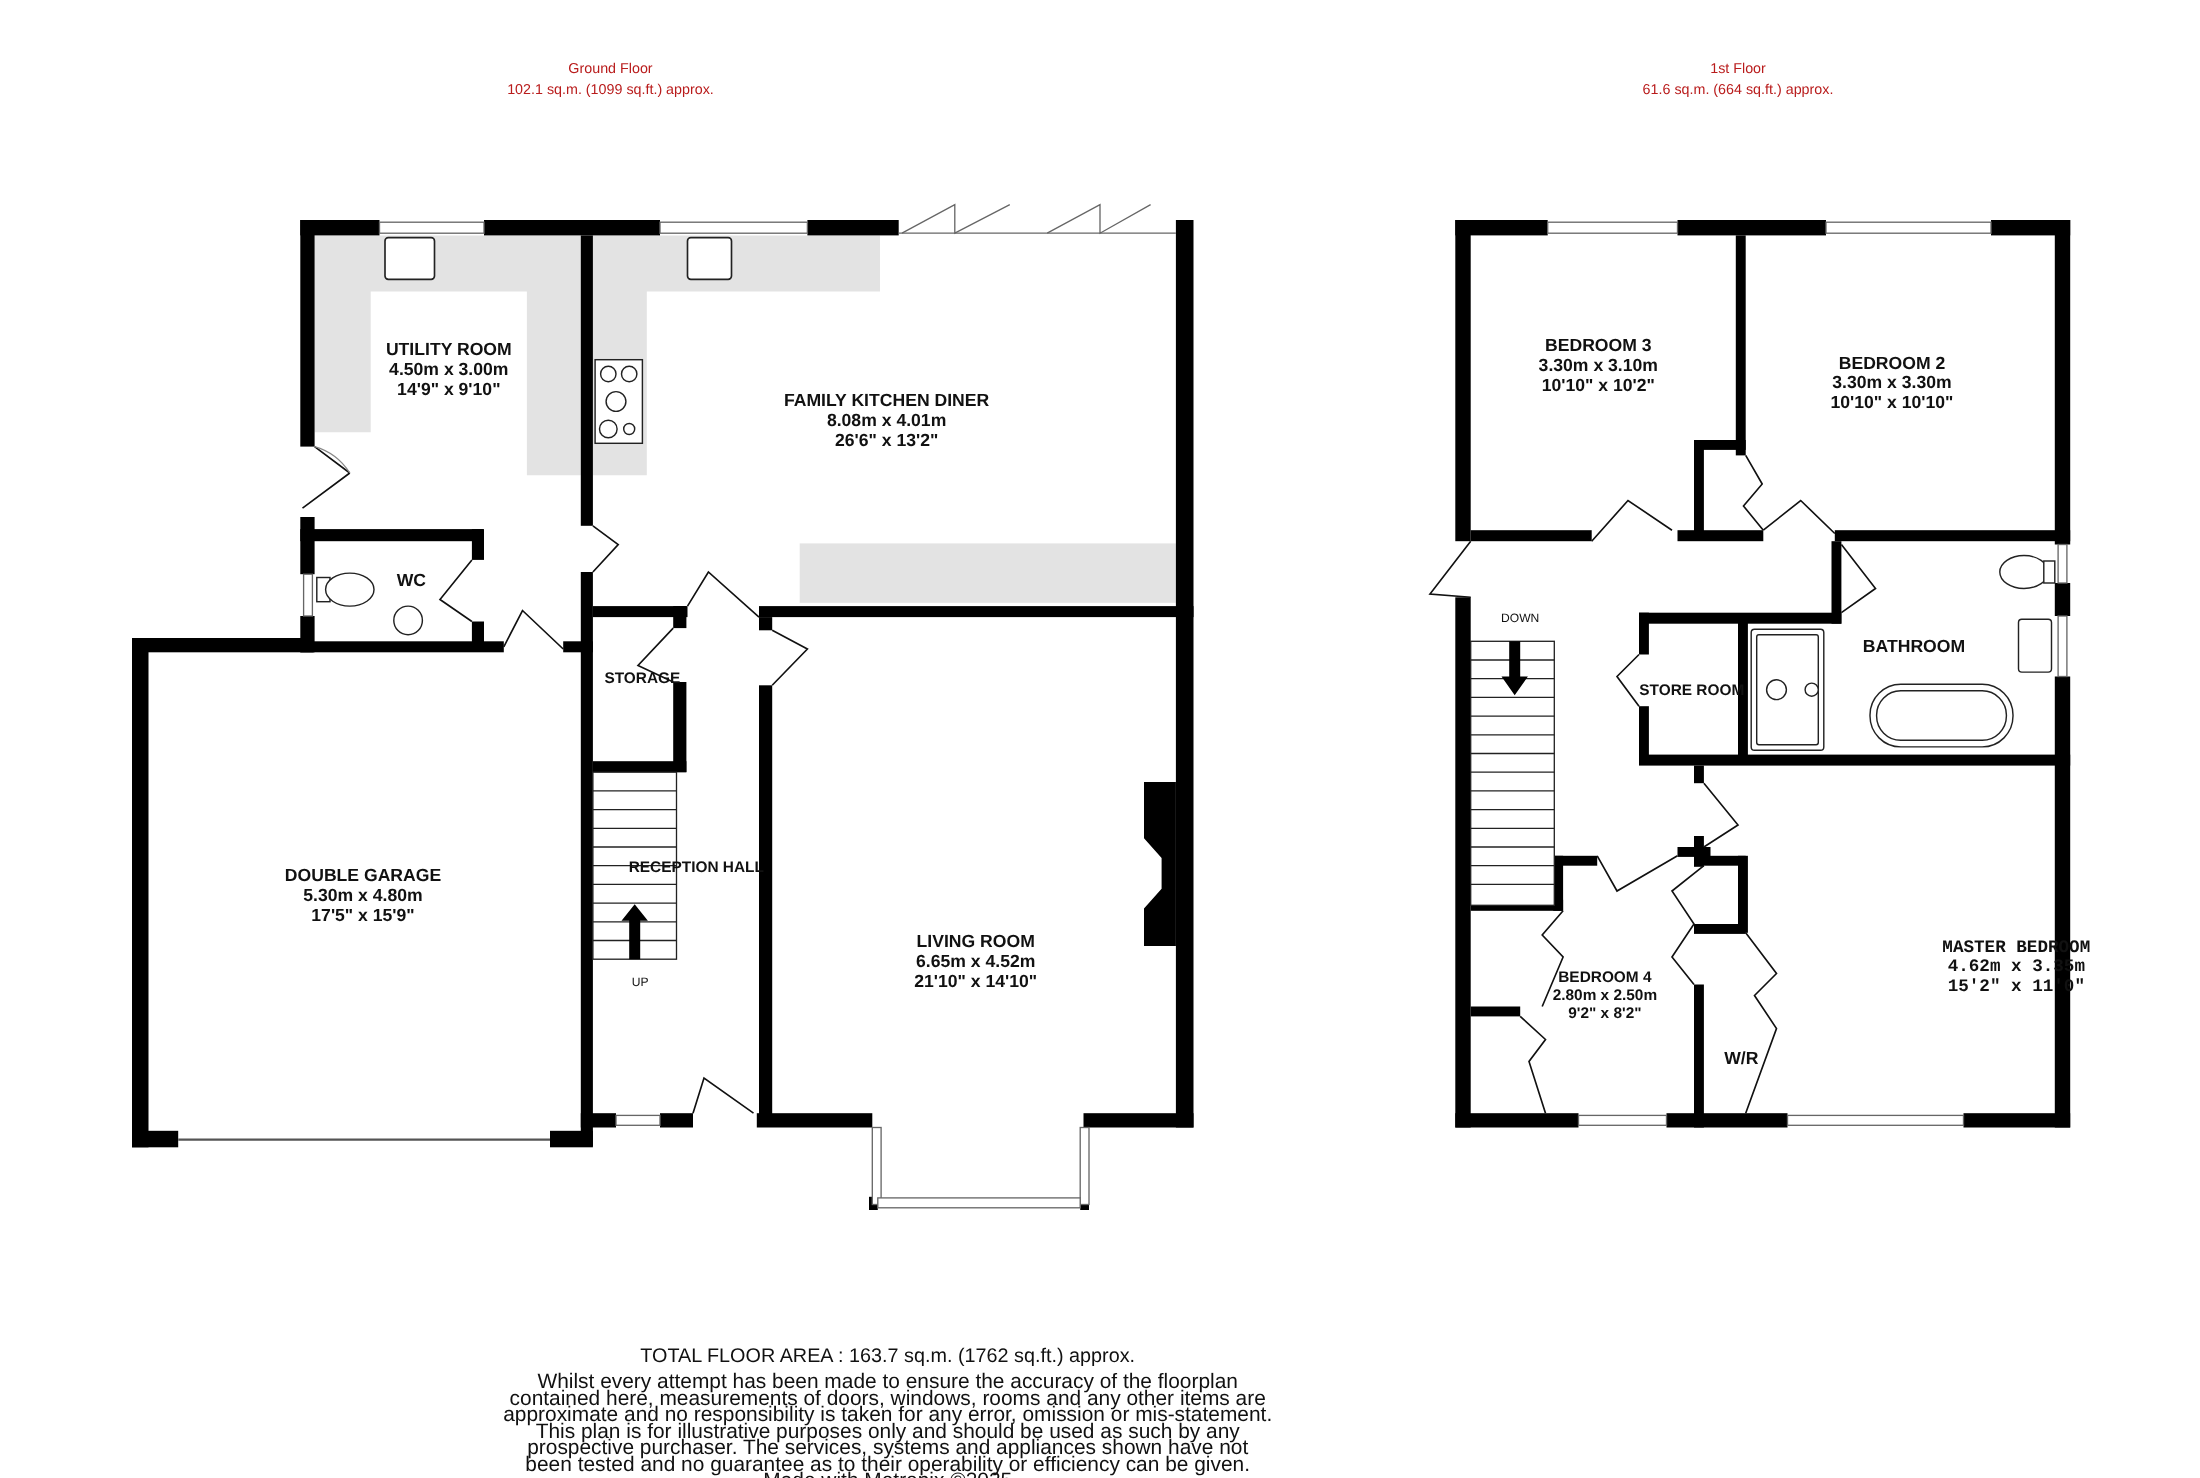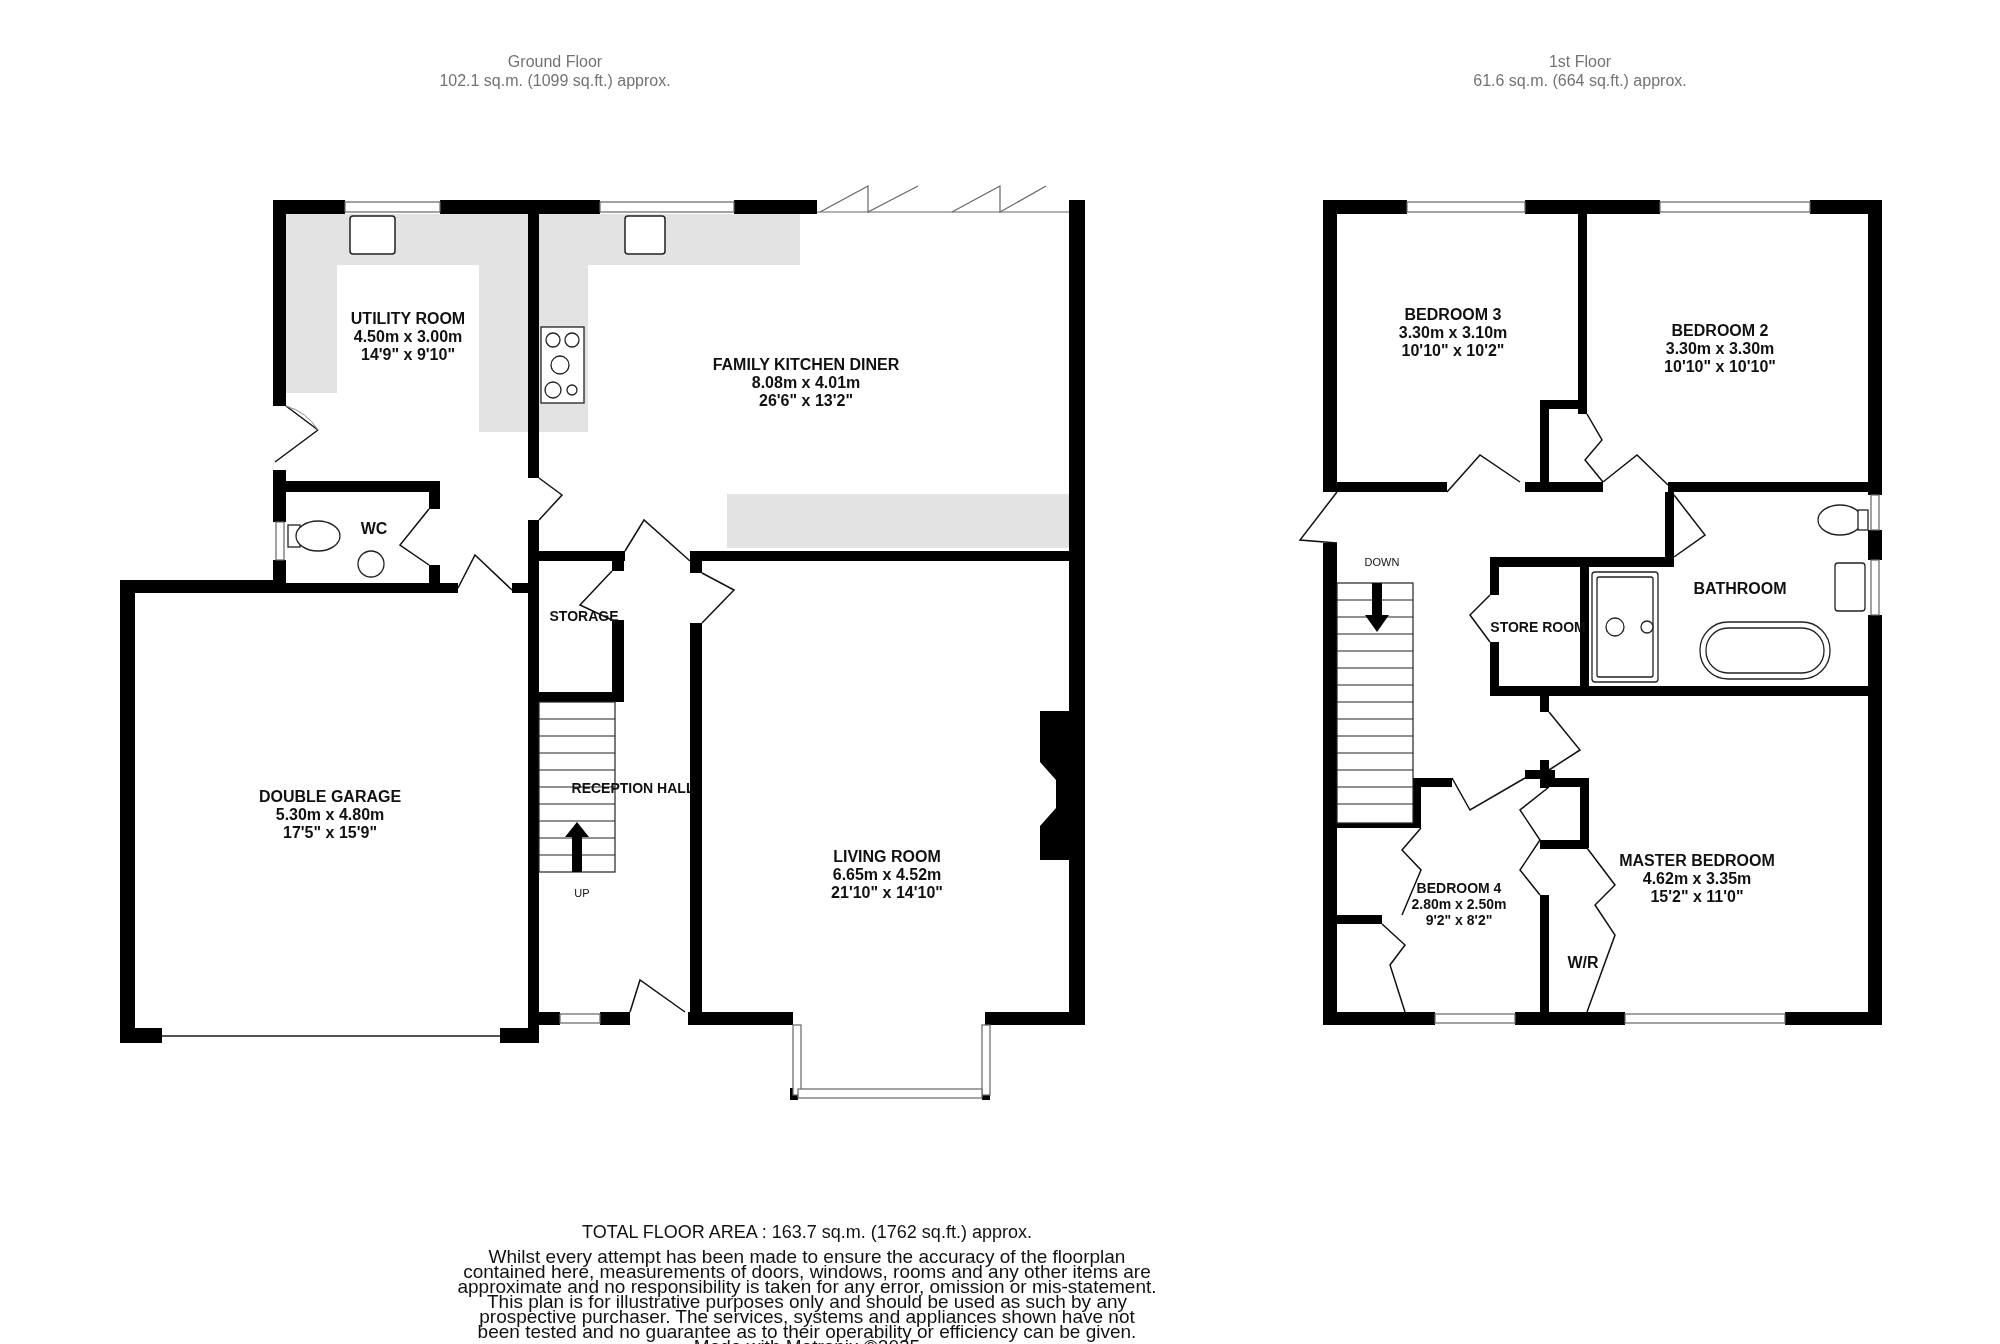--- a/index.html
+++ b/index.html
@@ -1,17 +1,17 @@
 <!DOCTYPE html>
 <html><head>
 <meta charset="utf-8">
 <style>
   html,body{margin:0;padding:0;background:#fff;}
   body{width:2000px;height:1344px;position:relative;overflow:hidden;font-family:"Liberation Sans",sans-serif;color:#111;}
-  .floor-title{position:absolute;text-align:center;font-size:16px;line-height:19px;color:#737373;}
+  .floor-title{position:absolute;text-align:center;font-size:13px;line-height:19px;color:#b91c1c;}
   .room-label{position:absolute;text-align:center;font-weight:bold;font-size:16px;line-height:18px;color:#111;transform:translateX(-50%);white-space:nowrap;}
   .room-label.small{font-size:14px;line-height:16px;}
   .tiny{position:absolute;font-size:11px;color:#111;transform:translateX(-50%);padding-left:12px;}
   svg{position:absolute;left:0;top:0;}
   .footer{position:absolute;left:0;width:1614px;text-align:center;top:1222px;}
   .footer .total{font-size:18px;margin-bottom:6px;}
   .footer .disc{font-size:19px;line-height:15px;width:700px;margin:0 auto;}
 </style>
 </head>
 <body>
@@ -288,21 +288,21 @@
 </div>
 <div class="room-label small" style="left:1538px;top:619px;">
   <div>STORE ROOM</div>
 </div>
 <div class="tiny" style="left:1376px;top:556px;">DOWN</div>
 <div class="room-label small" style="left:1459px;top:880px;">
   <div>BEDROOM 4</div>
   <div>2.80m  x 2.50m</div>
   <div>9'2"  x 8'2"</div>
 </div>
-<div class="room-label" style="left:1697px;top:852px;">
+<div class="room-label" style="left:1833px;top:852px;font-family:Liberation Mono, monospace;">
   <div>MASTER BEDROOM</div>
   <div>4.62m  x 3.35m</div>
   <div>15'2"  x 11'0"</div>
 </div>
 <div class="room-label" style="left:1565px;top:954px;padding-left:36px;">
   <div>W/R</div>
 </div>
 
 <div class="footer">
   <div class="total">TOTAL FLOOR AREA : 163.7 sq.m. (1762 sq.ft.) approx.</div>

